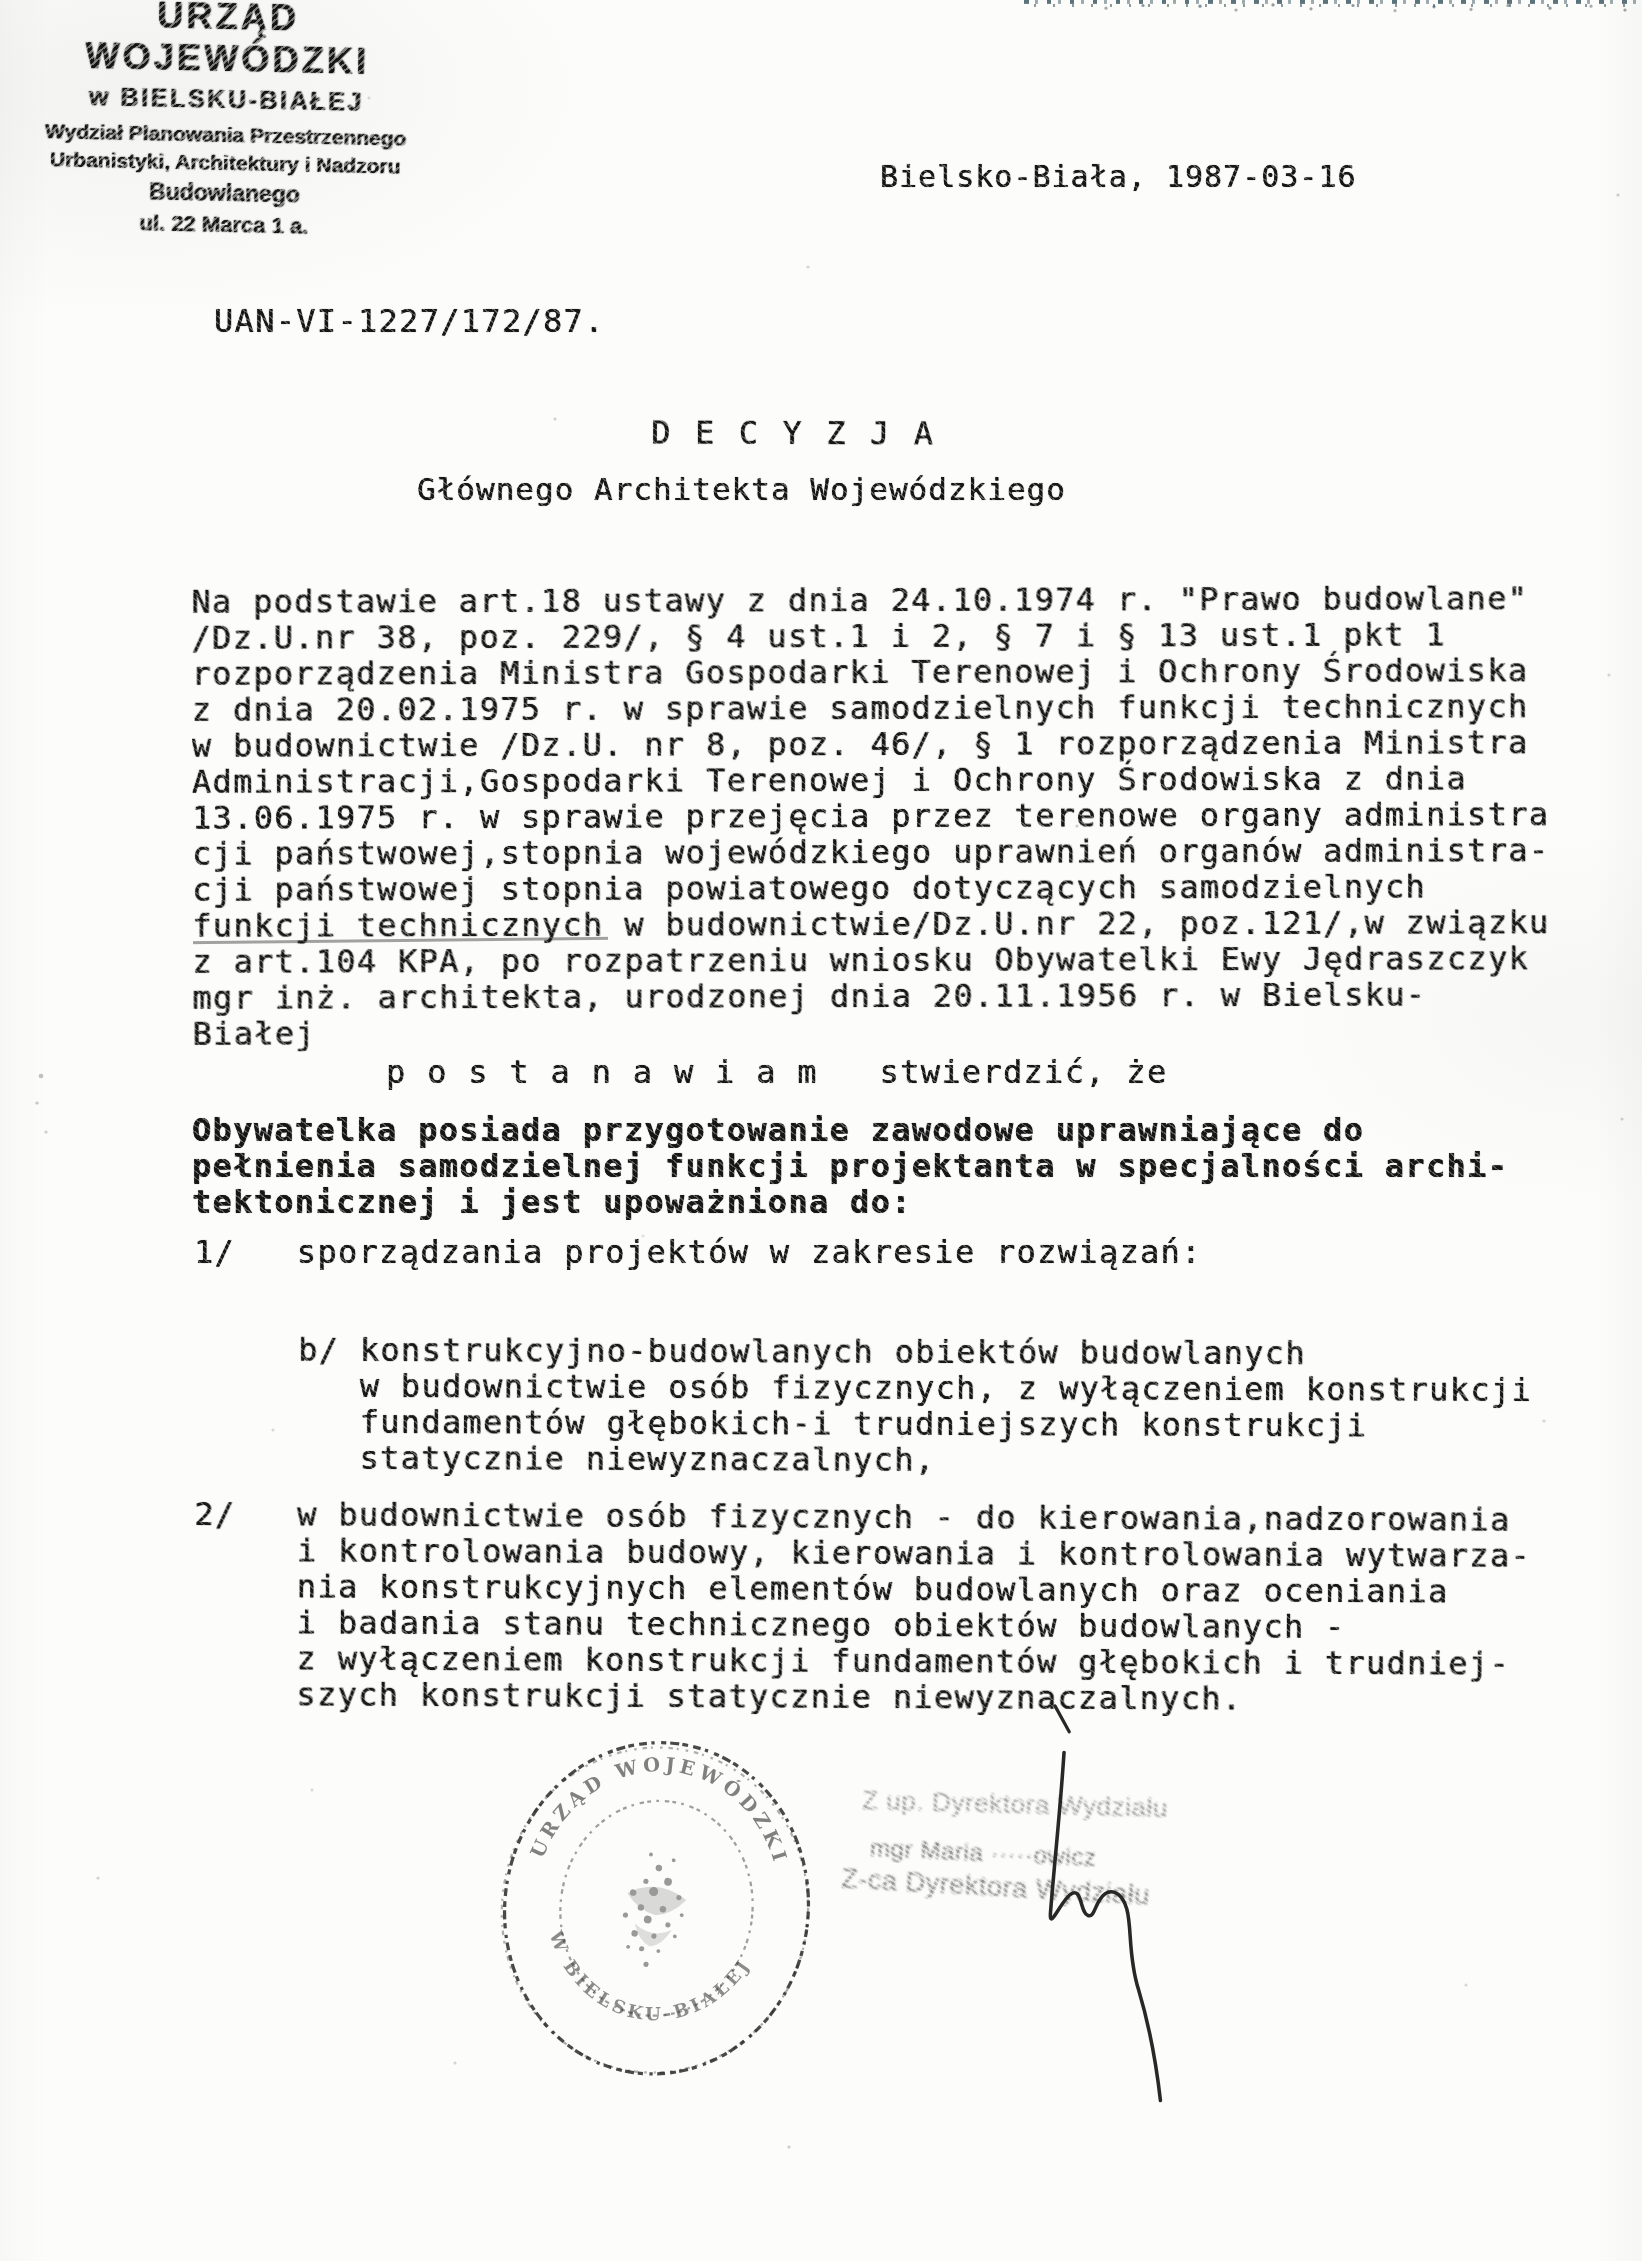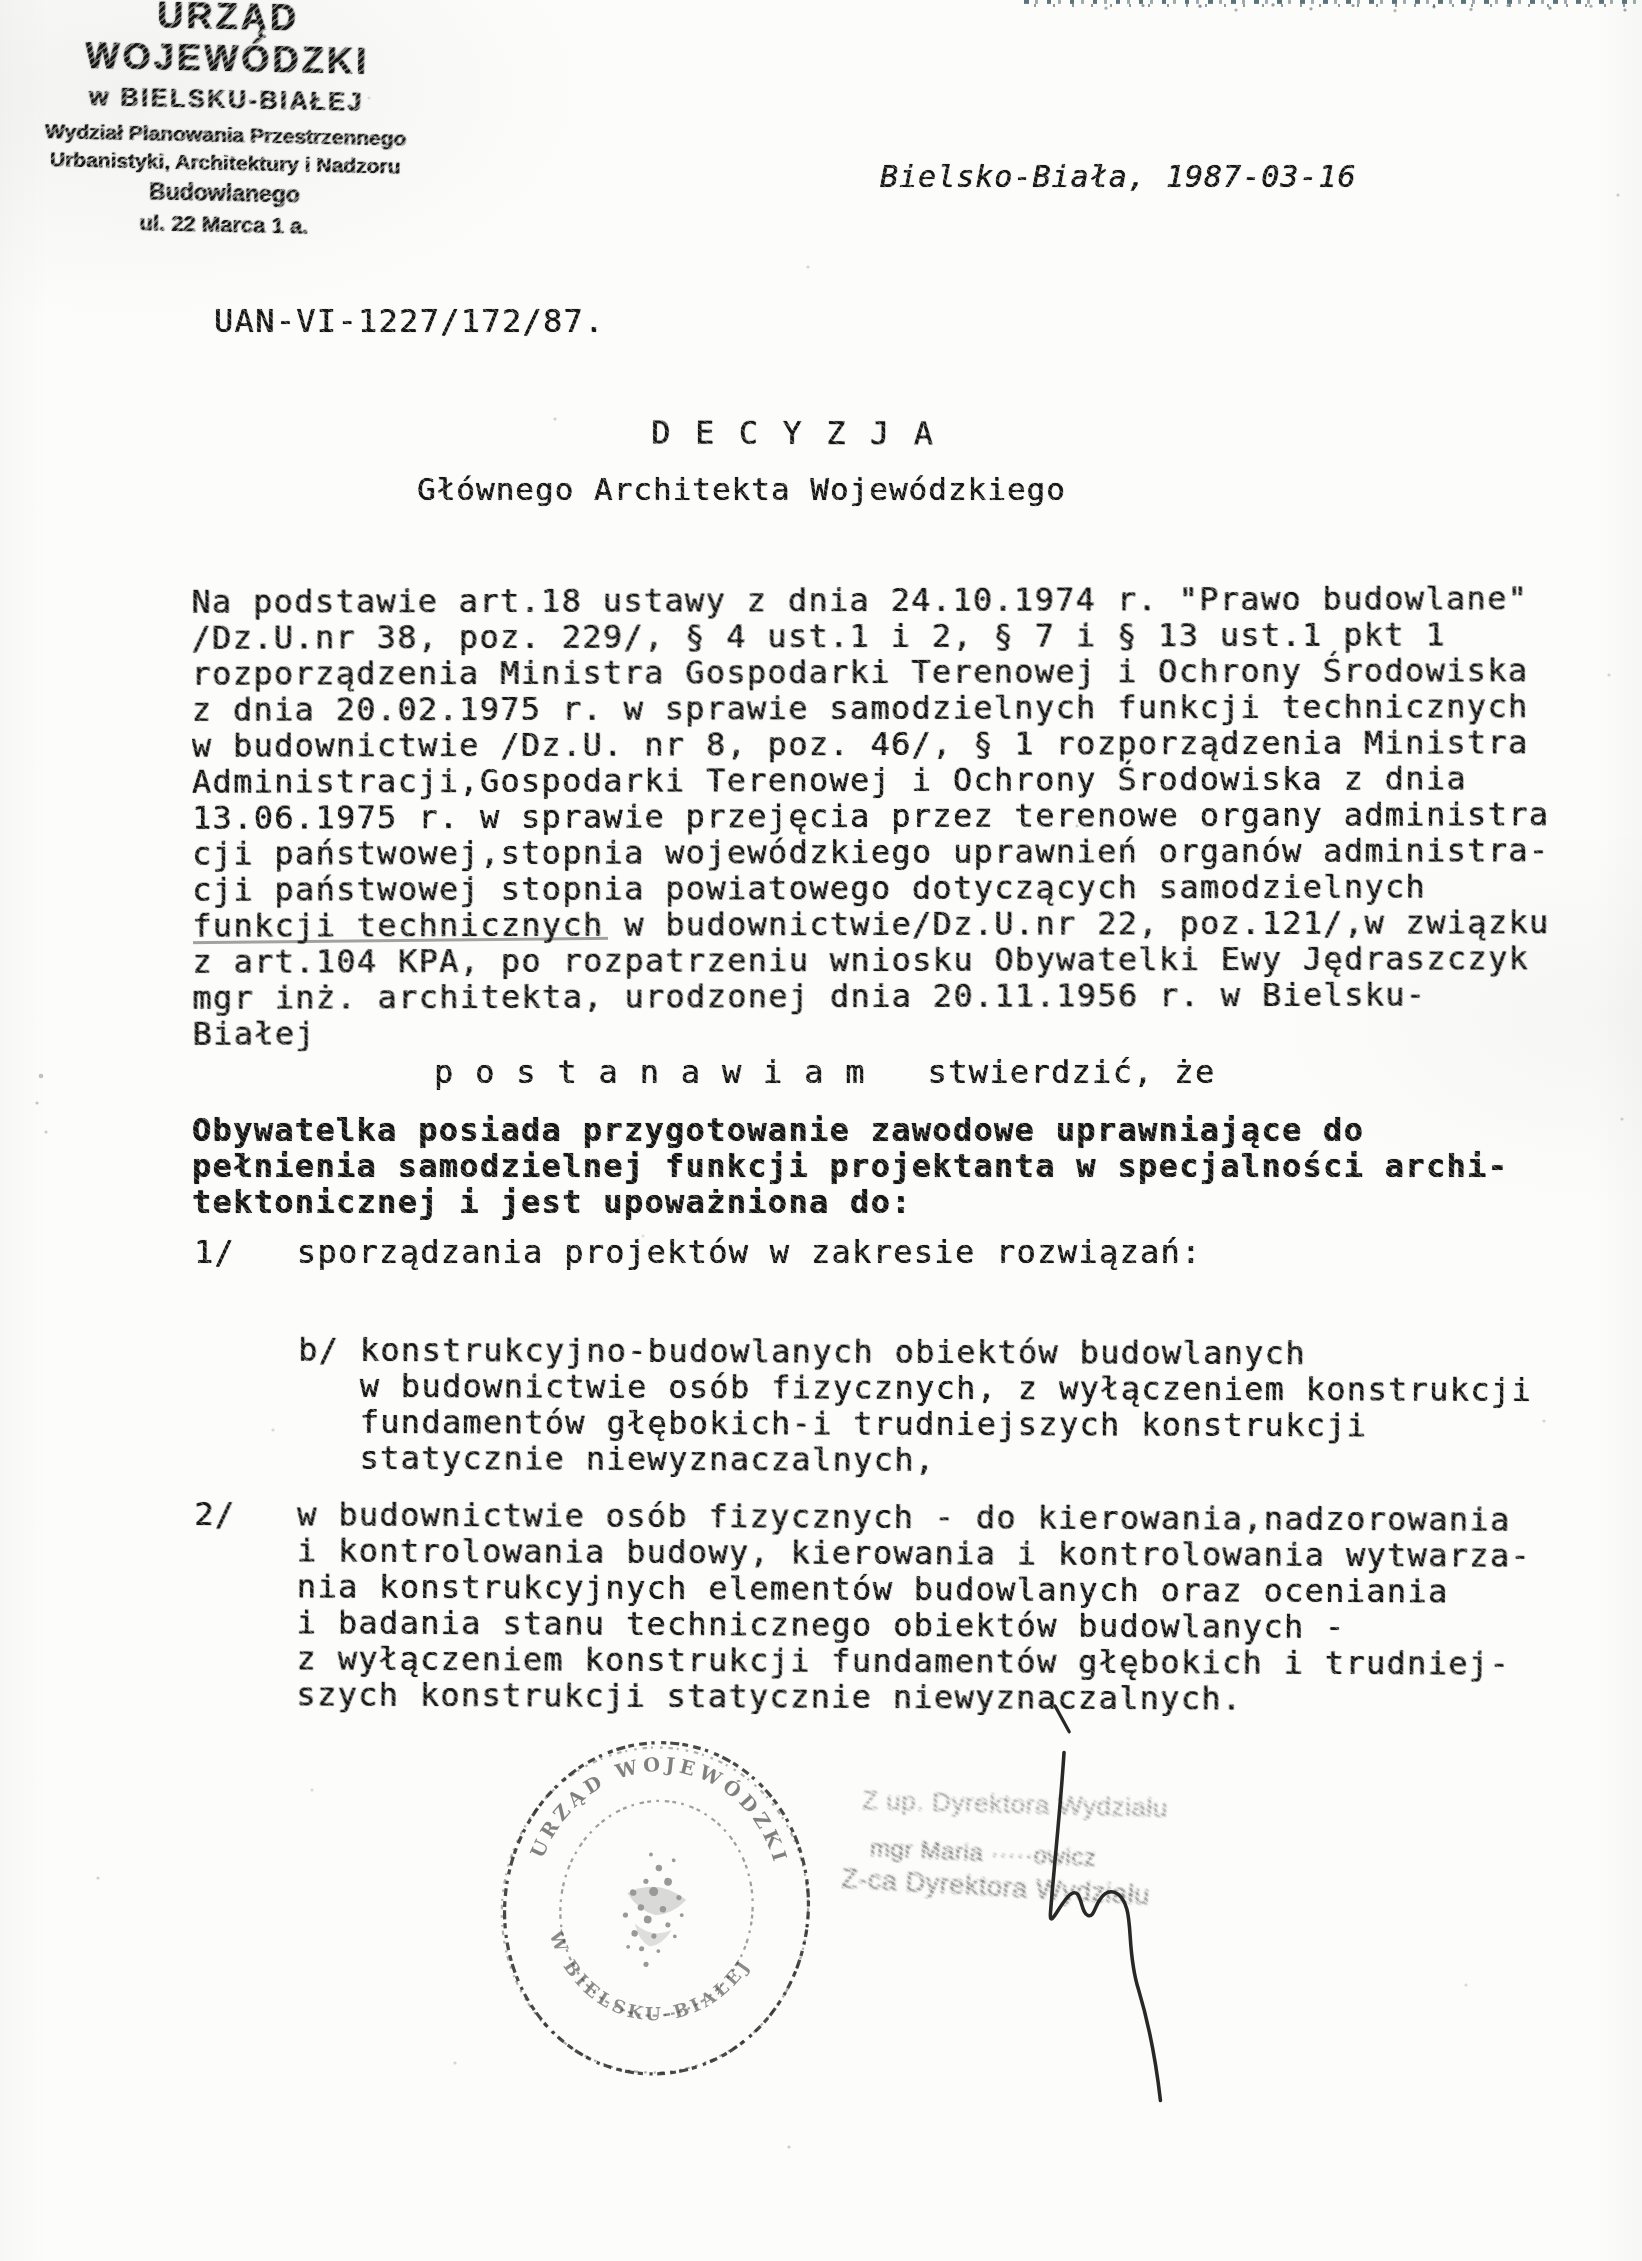--- a/index.html
+++ b/index.html
@@ -20,26 +20,26 @@
     color:#1b1b1b;
     font-family:"DejaVu Sans Mono", monospace;
     font-size:32px;line-height:36px;letter-spacing:1.3px;
     white-space:pre-wrap;
     text-shadow:0 0 0.8px rgba(15,15,15,.9), 0.5px 0.3px 0 rgba(25,25,25,.35), -0.3px 0.2px 0 rgba(25,25,25,.25);
     filter:blur(0.2px) contrast(1.05);
     -webkit-mask-image:repeating-linear-gradient(37deg,#000 0 3.9px,rgba(0,0,0,.7) 3.9px 5.2px);
     mask-image:repeating-linear-gradient(37deg,#000 0 3.9px,rgba(0,0,0,.7) 3.9px 5.2px);
   }
   .ref{left:214px;top:303px;}
-  .date{left:880px;top:159px;font-size:30px;letter-spacing:1px;font-style:italic;}
+  .date{left:880px;top:159px;font-size:30px;letter-spacing:1px;}
   .title{left:650px;top:415px;letter-spacing:2.6px;transform:rotate(.2deg);}
   .title .tspan{border-bottom:3.2px solid rgba(22,22,22,.88);padding:0 5.2px 8.4px 1.3px;}
   .subtitle{left:417px;top:471px;font-size:31px;letter-spacing:1px;}
   .p1{left:192px;top:582px;width:1400px;transform:rotate(-.15deg);}
-  .decree{left:386px;top:1054px;margin-left:48px;}
+  .decree{left:386px;top:1054px;}
   .p2{left:192px;top:1112px;width:1400px;font-weight:bold;}
   .i1{left:194px;top:1234px;width:1361px;}
   .i1a{left:298px;top:1286px;width:1297px;}
   .i1b{left:298px;top:1334px;width:1297px;transform:rotate(.2deg);}
   .i2{left:194px;top:1499px;width:1374px;transform:rotate(.25deg);}
   
   .office-stamp{
     left:11.7px;top:-3.9px;width:428px;text-align:center;
     color:#232323;font-family:"Liberation Sans", sans-serif;
     transform:rotate(1.2deg);

